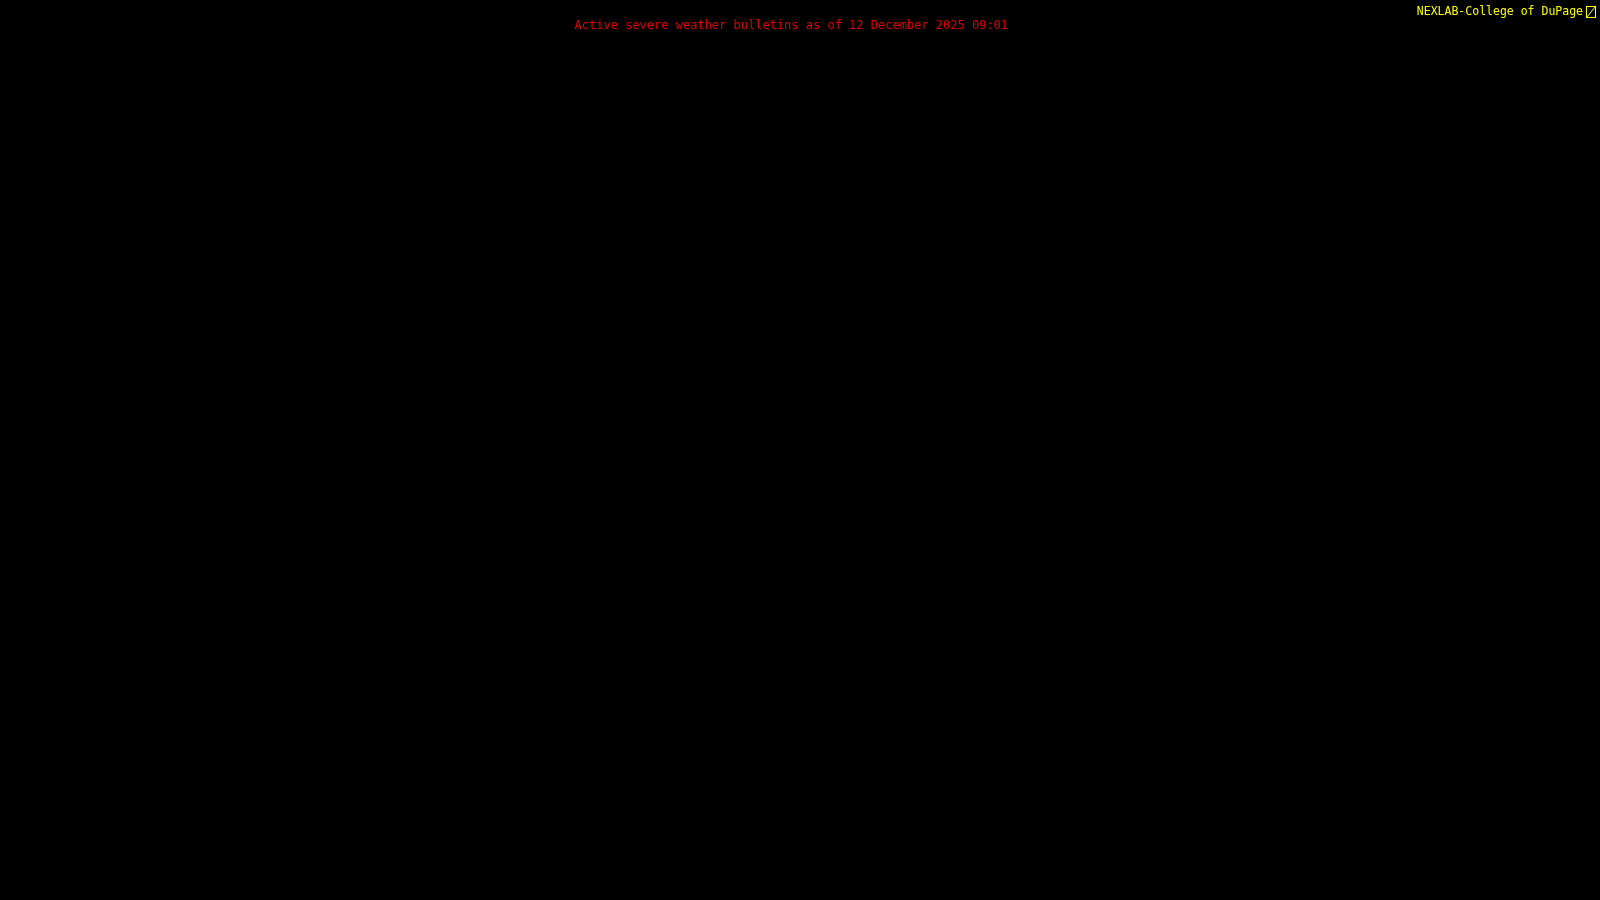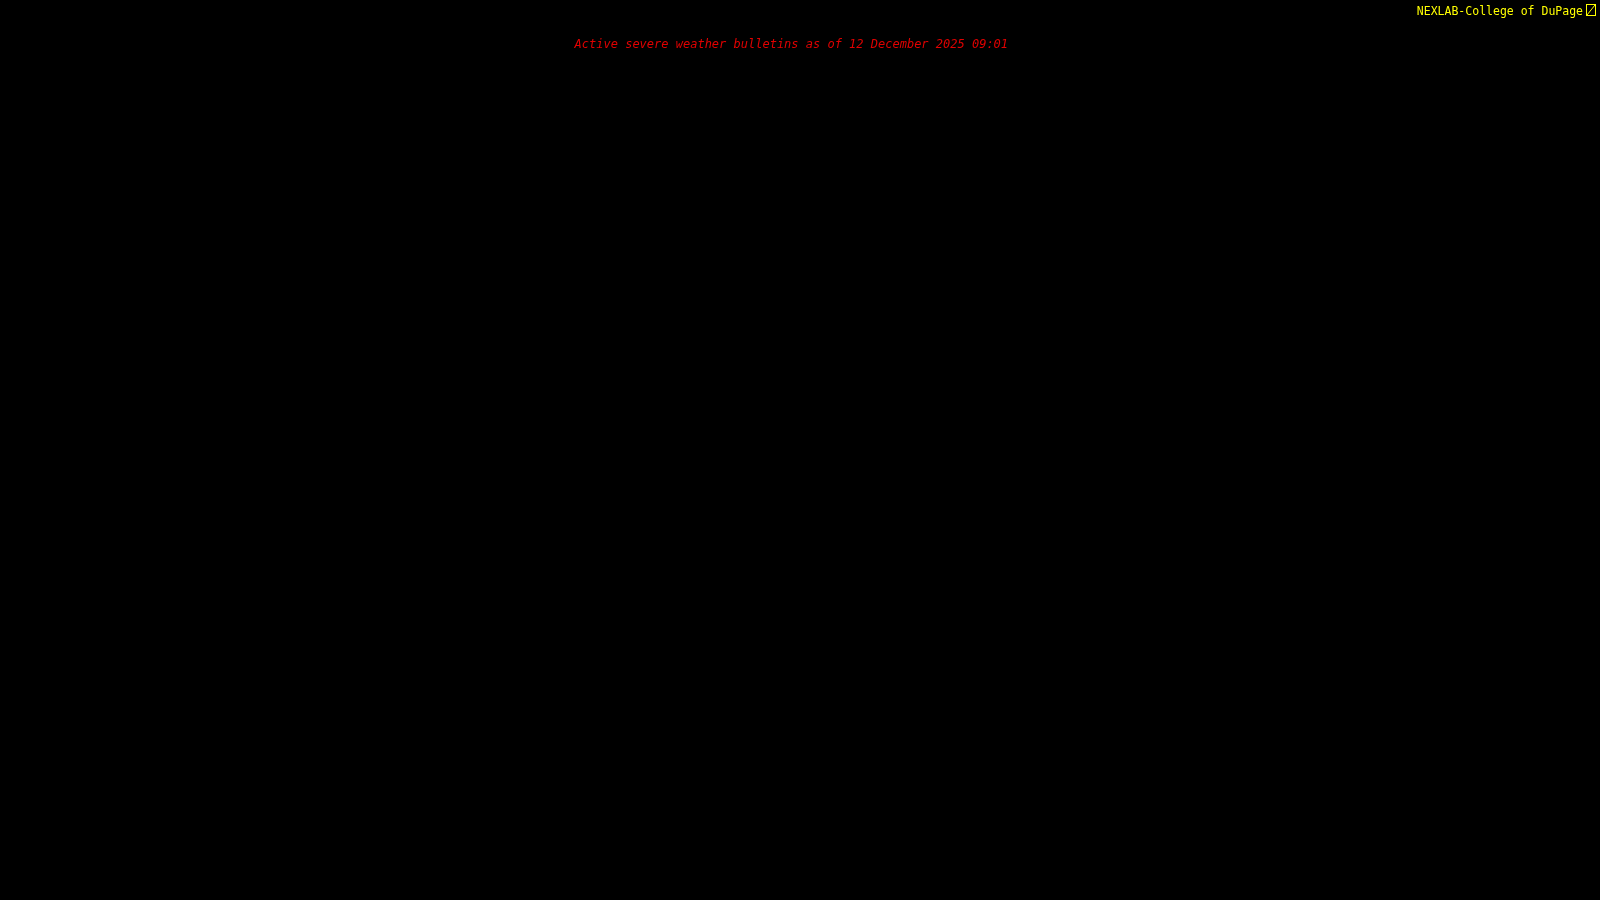--- a/index.html
+++ b/index.html
@@ -5,31 +5,30 @@
   html,body{margin:0;padding:0;background:#000;}
   .canvas{
     position:relative;
     width:1600px;height:900px;
     background:#000;
     overflow:hidden;
     font-family:"DejaVu Sans Mono","Liberation Mono",monospace;
   }
   .title{
     position:absolute;
-    top:37px;left:50%;
+    top:18px;left:50%;
     transform:translateX(-52%);
     font-size:12px;
     letter-spacing:0px;
     white-space:nowrap;
-    font-style:italic;
   }
   .branding{
     position:absolute;
     top:4px;right:4px;
-    display:flex;align-items:flex-start;gap:3px;
+    display:flex;align-items:flex-end;gap:3px;
     font-size:11.5px;
     white-space:nowrap;
   }
   .logo svg{display:block;}
   
   .legend{position:absolute;left:0;top:770px;width:760px;height:60px;font-size:11.5px;}
 </style>
 </head>
 <body>
 

